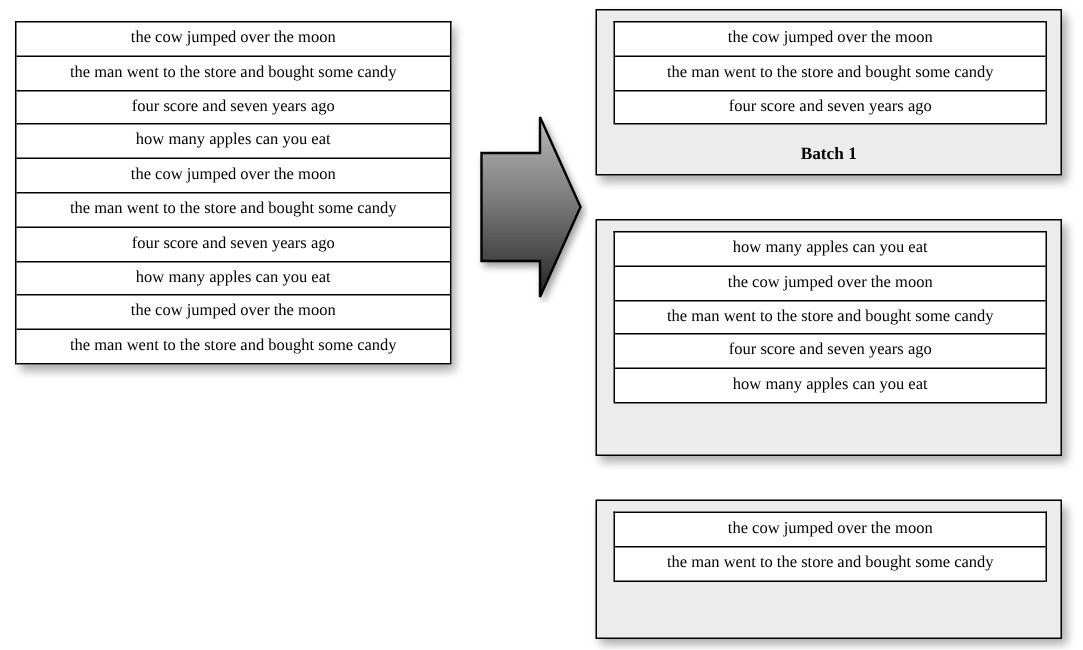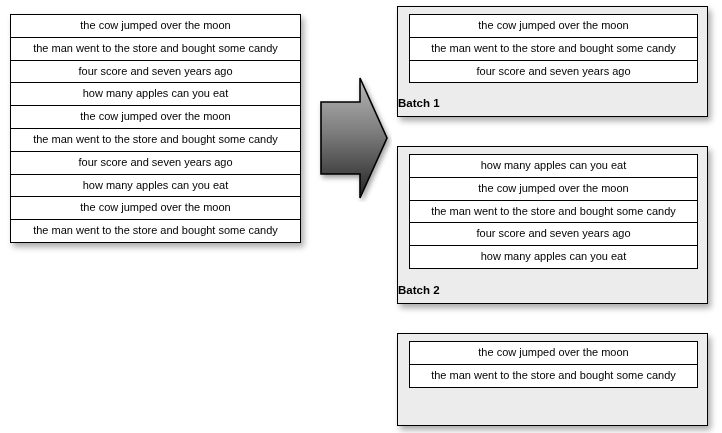--- a/index.html
+++ b/index.html
@@ -11,20 +11,21 @@
     height: 433px;
     background: #ffffff;
     font-family: "Liberation Sans", sans-serif;
     -webkit-font-smoothing: antialiased;
     overflow: hidden;
   }
   #stage {
     position: relative;
     width: 598px;
     height: 433px;
+    font-family: Liberation Serif, serif;
   }
 
   
   .seq-table {
     position: absolute;
     box-sizing: border-box;
     background: #ffffff;
     border: 1px solid #000000;
     border-bottom: none;
   }
@@ -69,21 +70,21 @@
     left: 11px;
     top: 7px;
     width: 289px;
     box-shadow: none;
   }
   .batch-label {
     position: absolute;
     left: 0;
     right: 0;
     bottom: 7px;
-    text-align: left;
+    text-align: center;
     font-size: 11.5px;
     font-weight: bold;
     color: #000000;
     white-space: nowrap;
   }
 
   #batch-panel-1 { left: 397px; top: 6px;   width: 311px; height: 111px; }
   #batch-panel-2 { left: 397px; top: 146px; width: 311px; height: 158px; }
   #batch-panel-3 { left: 397px; top: 333px; width: 311px; height: 93px;  }
 </style>
@@ -131,21 +132,20 @@
   </div>
 
   <div class="batch-panel" id="batch-panel-2">
     <div class="seq-table">
         <div class="seq-row">how many apples can you eat</div>
         <div class="seq-row">the cow jumped over the moon</div>
         <div class="seq-row">the man went to the store and bought some candy</div>
         <div class="seq-row">four score and seven years ago</div>
         <div class="seq-row">how many apples can you eat</div>
       </div>
-    <div class="batch-label">Batch 2</div>
   </div>
 
   <div class="batch-panel" id="batch-panel-3">
     <div class="seq-table">
         <div class="seq-row">the cow jumped over the moon</div>
         <div class="seq-row">the man went to the store and bought some candy</div>
       </div>
   </div>
 
 </div>

